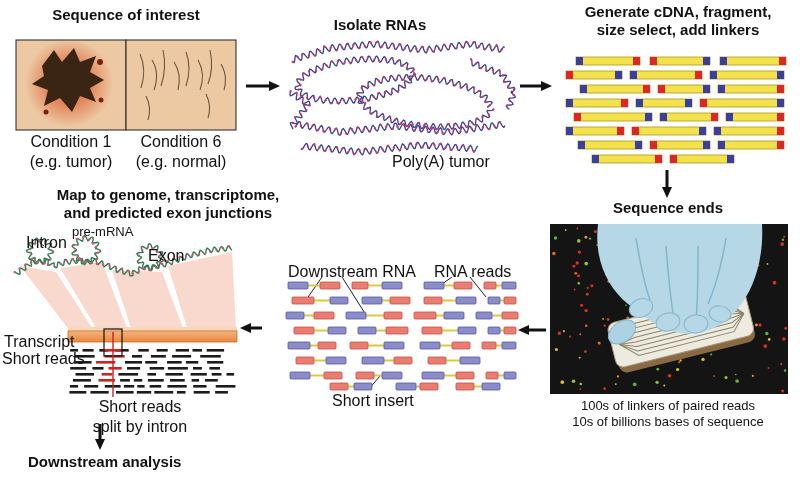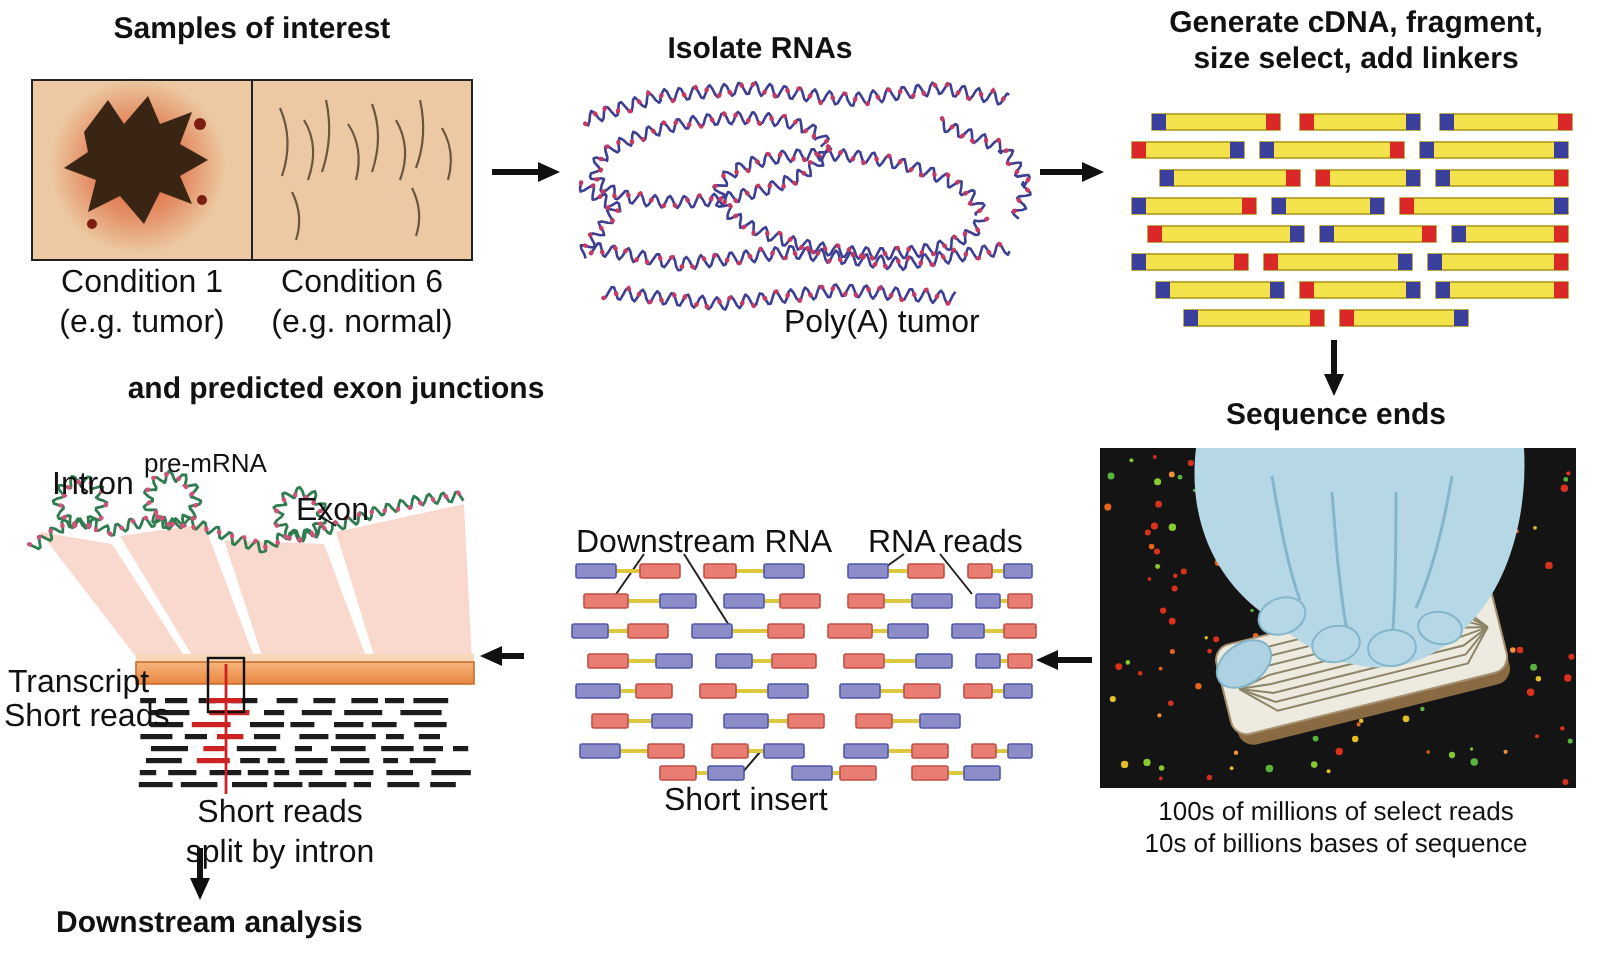--- a/index.html
+++ b/index.html
@@ -520,50 +520,51 @@
         <polygon points="667,198 662.0,187.0 672.0,187.0" fill="#111"></polygon>
         <line x1="546" y1="330" x2="529" y2="330" stroke="#111" stroke-width="3"></line>
         <polygon points="518,330 529.0,325.0 529.0,335.0" fill="#111"></polygon>
         <line x1="262" y1="328" x2="251" y2="328" stroke="#111" stroke-width="3"></line>
         <polygon points="240,328 251.0,323.0 251.0,333.0" fill="#111"></polygon>
         <line x1="100" y1="424" x2="100" y2="439" stroke="#111" stroke-width="3"></line>
         <polygon points="100,450 95.0,439.0 105.0,439.0" fill="#111"></polygon>
       </g>
   </svg>
 
-  <div class="lbl h c" style="left:16px;top:6px;width:220px">Samples of interest</div>
+  <div class="lbl h c" style="left:16px;top:6px;width:220px">Sequence of interest</div>
 
   <div class="lbl s c" style="left:16px;top:132px;width:110px">
     <div>Condition 1</div>
     <div>(e.g. tumor)</div>
   </div>
   <div class="lbl s c" style="left:126px;top:132px;width:110px">
     <div>Condition 6</div>
     <div>(e.g. normal)</div>
   </div>
 
   <div class="lbl h c" style="left:295px;top:16px;width:170px">Isolate RNAs</div>
   <div class="lbl s c" style="left:392px;top:152px;width:80px">Poly(A) tumor</div>
 
   <div class="lbl h c" style="left:560px;top:3px;width:236px">
     <div>Generate cDNA, fragment,</div>
     <div>size select, add linkers</div>
   </div>
 
   <div class="lbl h c" style="left:555px;top:199px;width:226px">Sequence ends</div>
   <div class="lbl m c" style="left:545px;top:398px;width:246px">
-    <div>100s of millions of select reads</div>
+    <div>100s of linkers of paired reads</div>
     <div>10s of billions bases of sequence</div>
   </div>
 
   <div class="lbl s" style="left:288px;top:262px">Downstream RNA</div>
   <div class="lbl s" style="left:434px;top:262px">RNA reads</div>
   <div class="lbl s" style="left:332px;top:391px">Short insert</div>
 
   <div class="lbl h c" style="left:40px;top:186px;width:256px">
+    <div>Map to genome, transcriptome,</div>
     <div>and predicted exon junctions</div>
   </div>
   <div class="lbl s" style="left:26px;top:233px">Intron</div>
   <div class="lbl m" style="left:72px;top:224px">pre-mRNA</div>
   <div class="lbl s" style="left:148px;top:246px">Exon</div>
   <div class="lbl s r" style="left:4px;top:332px;width:60px">Transcript</div>
   <div class="lbl s r" style="left:2px;top:349px;width:62px">Short reads</div>
   <div class="lbl s c" style="left:92px;top:397px;width:96px">
     <div>Short reads</div>
     <div>split by intron</div>

